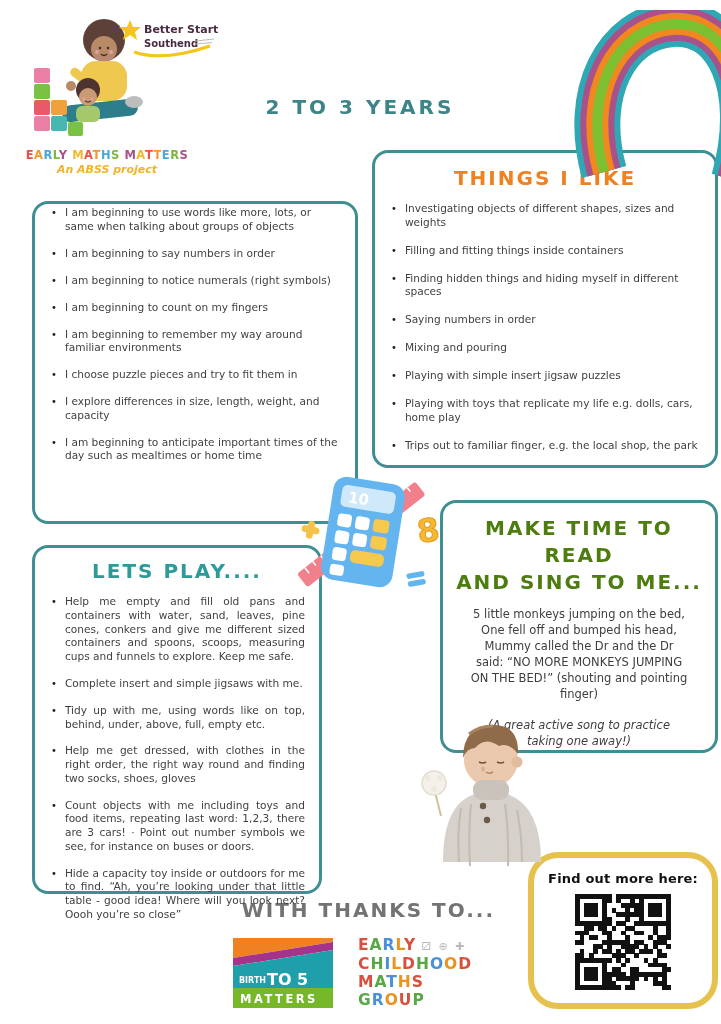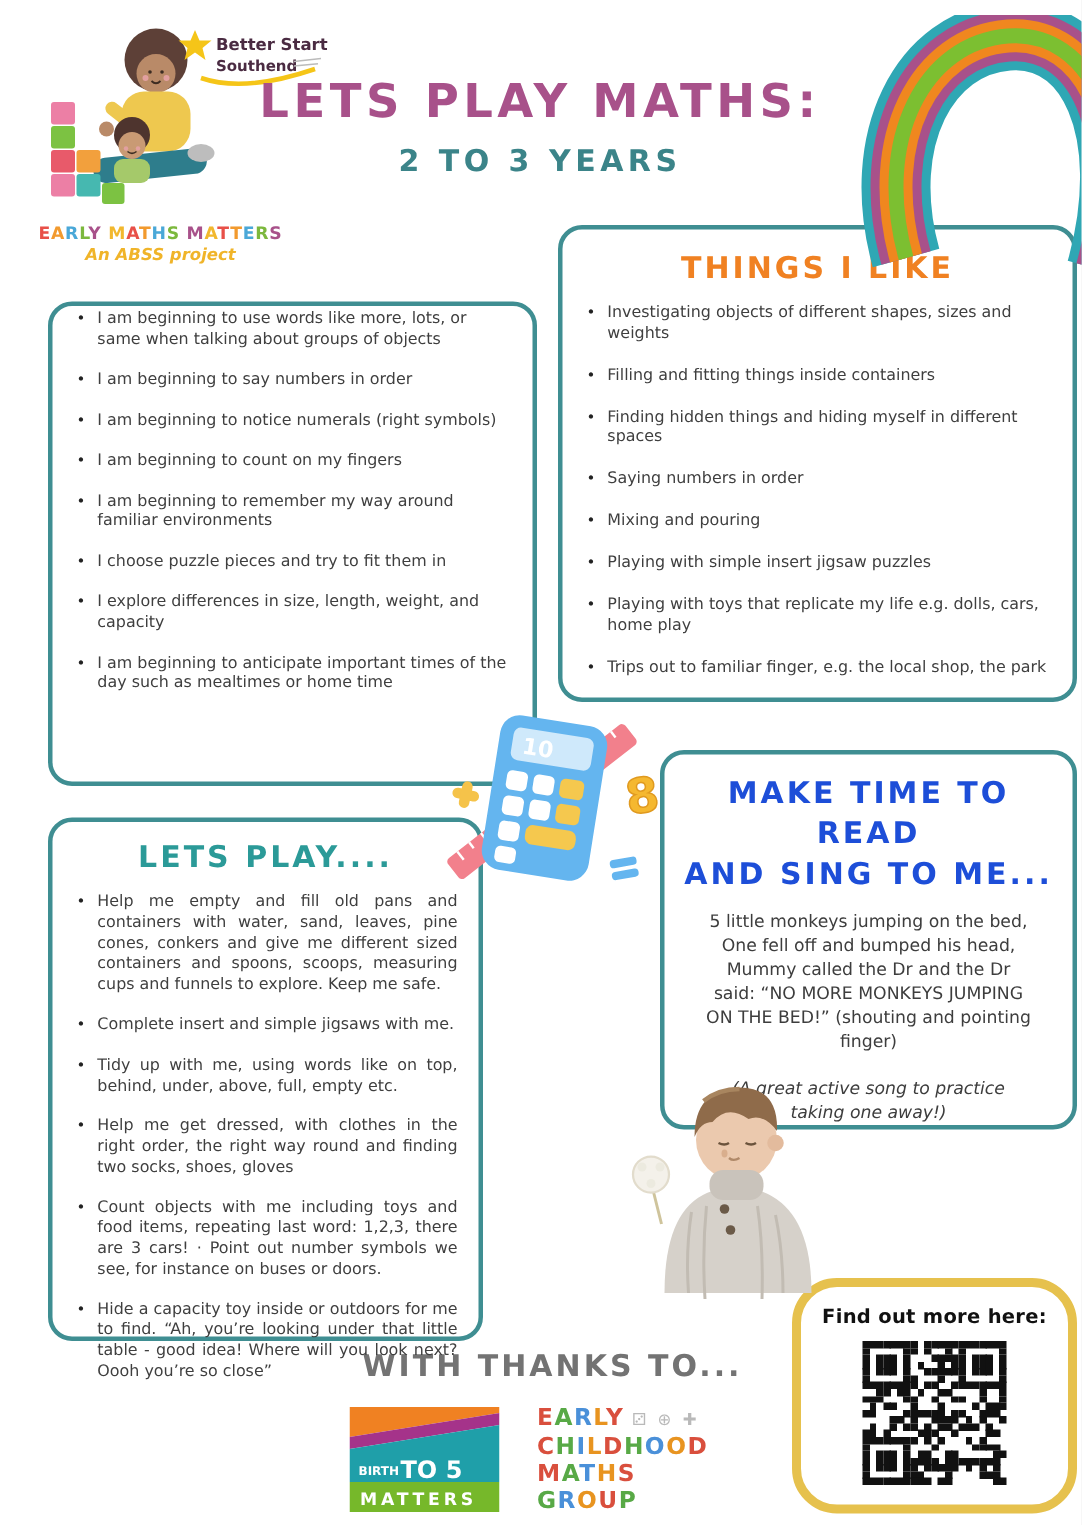--- a/index.html
+++ b/index.html
@@ -24,21 +24,21 @@
   .justify .bullet-item .bi-text{text-align:justify;}
 
   .notice-box{left:32px;top:201px;width:326px;height:323px;}
   .notice-box .box-title{color:#a8518a;}
   .like-box{left:372px;top:150px;width:346px;height:318px;}
   .like-box .box-title{color:#f08122;margin-top:12px;}
   .like-box .bullet-item{margin-bottom:14px;}
   .play-box{left:32px;top:545px;width:290px;height:349px;}
   .play-box .box-title{color:#2b9a98;}
   .read-box{left:440px;top:500px;width:278px;height:253px;}
-  .read-box .box-title{color:#1d4ed8;margin-top:12px;}
+  .read-box .box-title{color:#4d7c0f;margin-top:12px;}
   .song-text{font-size:11.5px;line-height:1.4;color:#3d3d3d;text-align:center;
              white-space:pre-line;padding:2px 14px 0 14px;}
   .song-note{font-size:11.5px;line-height:1.4;color:#3d3d3d;text-align:center;
              font-style:italic;white-space:pre-line;padding:14px 14px 0 14px;}
 
   
   .find-box{left:528px;top:852px;width:190px;height:157px;border:6px solid #e6c14d;
             border-radius:30px;background:#fff;box-sizing:border-box;text-align:center;z-index:2;}
   .find-label{font-size:13px;font-weight:bold;color:#111;margin-top:13px;letter-spacing:0.2px;}
   .qr-wrap{position:relative;width:96px;height:96px;margin:8px auto 0 auto;background:#fff;}
@@ -99,21 +99,20 @@
       <line x1="78" y1="23" x2="96" y2="21" stroke="#bbb" stroke-width="1"></line>
       <line x1="78" y1="26" x2="94" y2="24.5" stroke="#bbb" stroke-width="1"></line>
     </svg>
   </div>
 
   <div class="abs emm-logo">
     <div class="emm-line1"><span style="color: rgb(232, 80, 72);">E</span><span style="color: rgb(242, 154, 46);">A</span><span style="color: rgb(74, 168, 216);">R</span><span style="color: rgb(124, 184, 61);">L</span><span style="color: rgb(168, 81, 138);">Y</span><span> </span><span style="color: rgb(242, 184, 46);">M</span><span style="color: rgb(232, 80, 72);">A</span><span style="color: rgb(242, 154, 46);">T</span><span style="color: rgb(74, 168, 216);">H</span><span style="color: rgb(124, 184, 61);">S</span><span> </span><span style="color: rgb(168, 81, 138);">M</span><span style="color: rgb(242, 184, 46);">A</span><span style="color: rgb(232, 80, 72);">T</span><span style="color: rgb(242, 154, 46);">T</span><span style="color: rgb(74, 168, 216);">E</span><span style="color: rgb(124, 184, 61);">R</span><span style="color: rgb(168, 81, 138);">S</span></div>
     <div class="emm-line2">An ABSS project</div>
   </div>
 
-  <div class="abs big-title">LETS PLAY MATHS:</div>
   <div class="abs sub-title">2 TO 3 YEARS</div>
 
   <div class="abs" style="right:-4px;top:10px;width:196px;height:172px;z-index:3;">
     <svg width="196" height="172" viewBox="0 0 196 172">
       <g fill="none" stroke-linecap="butt">
         <path d="M32,162 C10,82 45,18 100,14 C155,10 188,76 162,170" stroke="#2fa7b4" stroke-width="46"></path>
         <path d="M32,162 C10,82 45,18 100,14 C155,10 188,76 162,170" stroke="#a8518a" stroke-width="34"></path>
         <path d="M32,162 C10,82 45,18 100,14 C155,10 188,76 162,170" stroke="#f0871f" stroke-width="22"></path>
         <path d="M32,162 C10,82 45,18 100,14 C155,10 188,76 162,170" stroke="#7cbf31" stroke-width="10"></path>
       </g>

